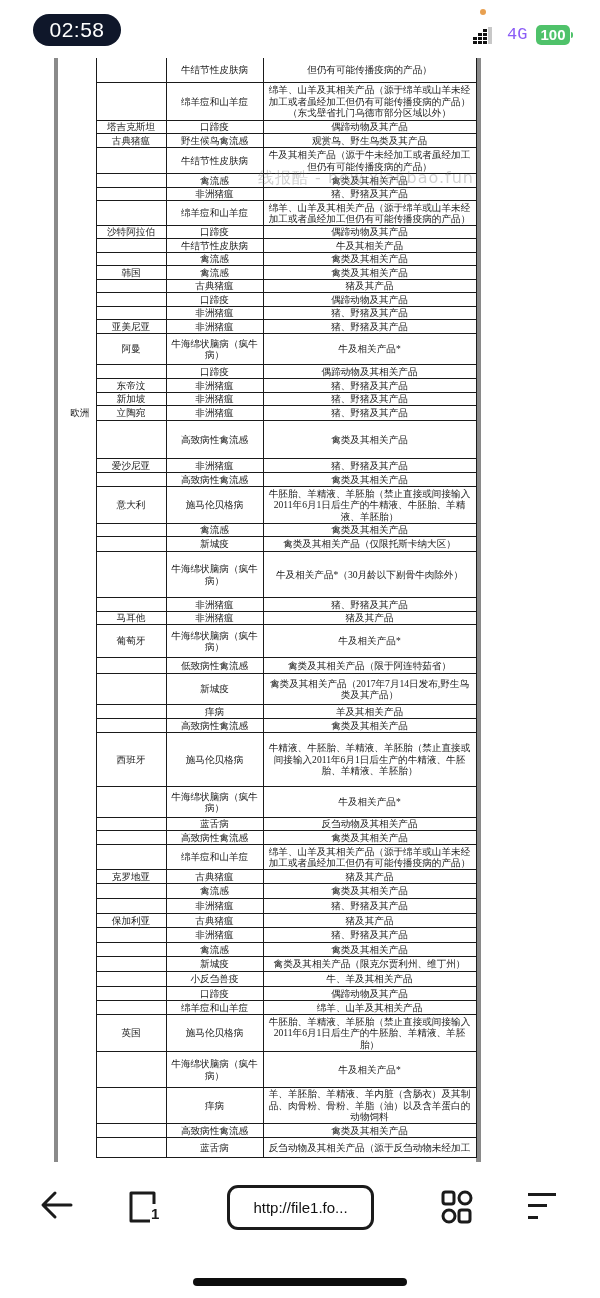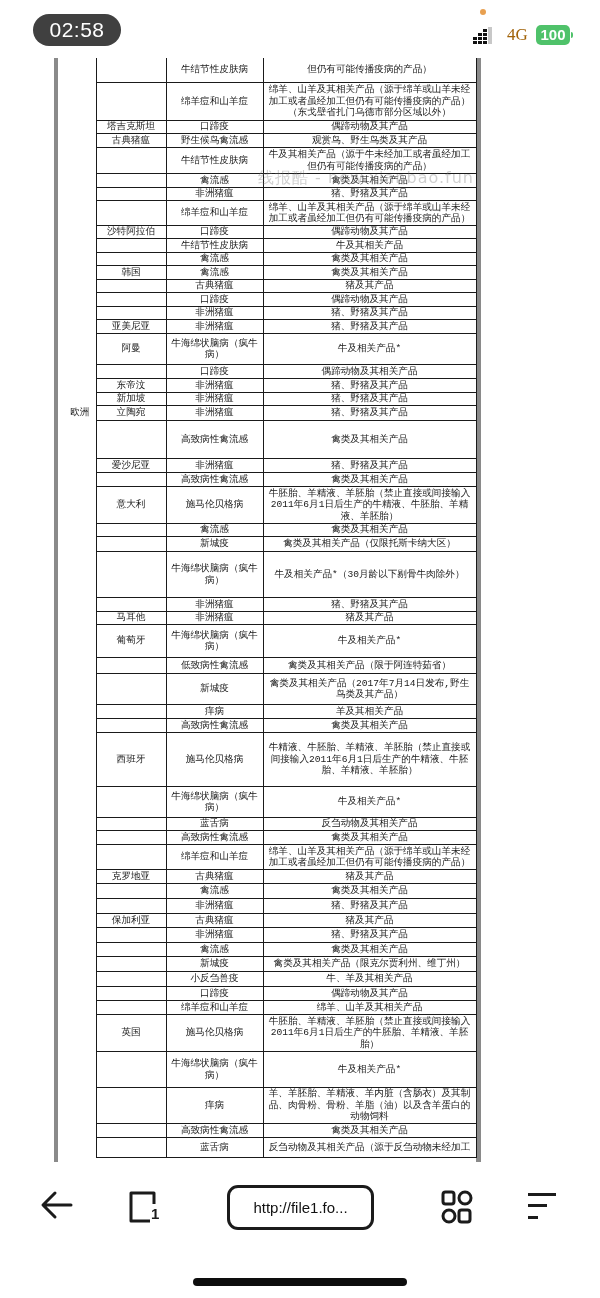--- a/index.html
+++ b/index.html
@@ -2,37 +2,37 @@
 <html><head>
 <meta charset="utf-8">
 <style>
   * { box-sizing: border-box; margin: 0; padding: 0; }
   html, body { width: 600px; height: 1298px; background: #ffffff; overflow: hidden; }
   body { position: relative; font-family: "DejaVu Sans", "Liberation Sans", sans-serif; color: #111; }
 
   
   .status-bar { position: absolute; top: 0; left: 0; width: 600px; height: 58px; }
   .time-pill { position: absolute; left: 33px; top: 14px; width: 88px; height: 32px; border-radius: 16px;
-    background: #404040; color: #fff; font-family: "Liberation Sans", sans-serif; font-size: 21px;
+    background: #0f172a; color: #fff; font-family: "Liberation Sans", sans-serif; font-size: 21px;
     line-height: 32px; text-align: center; letter-spacing: 0.5px; }
   .orange-dot { position: absolute; left: 480px; top: 9px; width: 6px; height: 6px; border-radius: 50%; background: #e8a050; }
   .signal { position: absolute; left: 473px; top: 27px; width: 22px; height: 17px; }
-  .net-label { position: absolute; left: 507px; top: 25px; font-family: Liberation Serif, serif; font-size: 17px; color: #a16207; }
+  .net-label { position: absolute; left: 507px; top: 25px; font-family: Liberation Mono, monospace; font-size: 17px; color: #8b5cf6; }
   .battery { position: absolute; left: 536px; top: 25px; width: 34px; height: 20px; border-radius: 5px; background: #4fc26a;
     color: #fff; font-family: "Liberation Sans", sans-serif; font-weight: bold; font-size: 15px; line-height: 20px; text-align: center; }
   .battery-cap { position: absolute; left: 571px; top: 32px; width: 2px; height: 6px; background: #4fc26a; border-radius: 0 2px 2px 0; }
 
   
   .doc { position: absolute; left: 0; top: 58px; width: 600px; height: 1104px; overflow: hidden; background: #fff; }
   .doc-page { position: absolute; left: 54px; top: 0; width: 428px; height: 1104px; background: #fff; }
   .page-border-left { position: absolute; left: 54px; top: 0; width: 4px; height: 1104px; background: #8a8a8a; }
   .page-border-right { position: absolute; left: 476px; top: 0; width: 5px; height: 1104px; background: #8a8a8a; }
 
   table.quarantine { position: absolute; left: 58px; border-collapse: collapse; table-layout: fixed; width: 418px;
-    font-family: Liberation Mono, monospace; font-size: 9.6px; line-height: 11.5px; color: #1a1a1a; }
+    font-family: Liberation Serif, serif; font-size: 9.6px; line-height: 11.5px; color: #1a1a1a; }
   table.quarantine td { border: 1px solid #1a1a1a; text-align: center; vertical-align: middle; padding: 0 2px; overflow: hidden; }
   table.quarantine td.region { border-top: none; border-bottom: none; border-left: none; padding-left: 8px; }
   col.c-region { width: 38px; }
   col.c-country { width: 70px; }
   col.c-disease { width: 97px; }
   col.c-product { width: 213px; }
 
   .watermark { position: absolute; left: 258px; top: 110px; font-family: "DejaVu Sans", sans-serif; font-size: 16px;
     color: rgba(120,120,120,0.35); letter-spacing: 1px; pointer-events: none; white-space: nowrap; }
 

